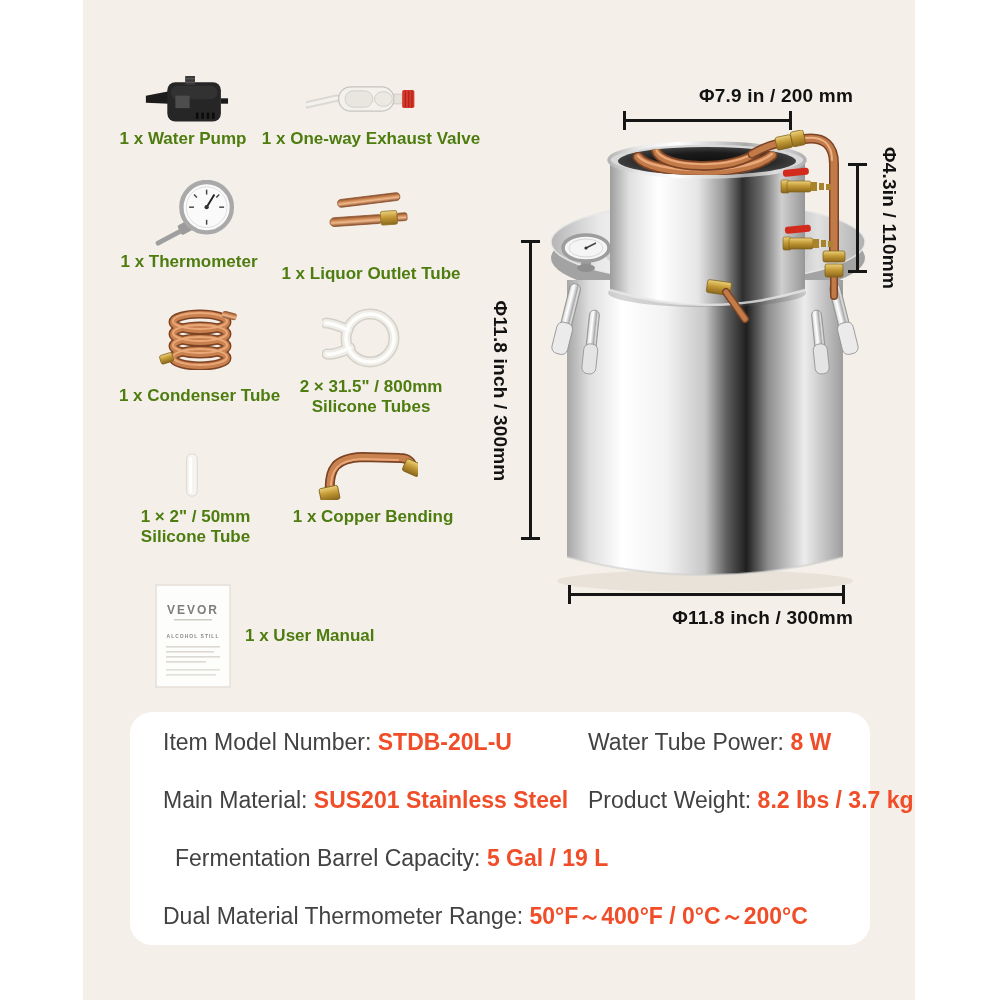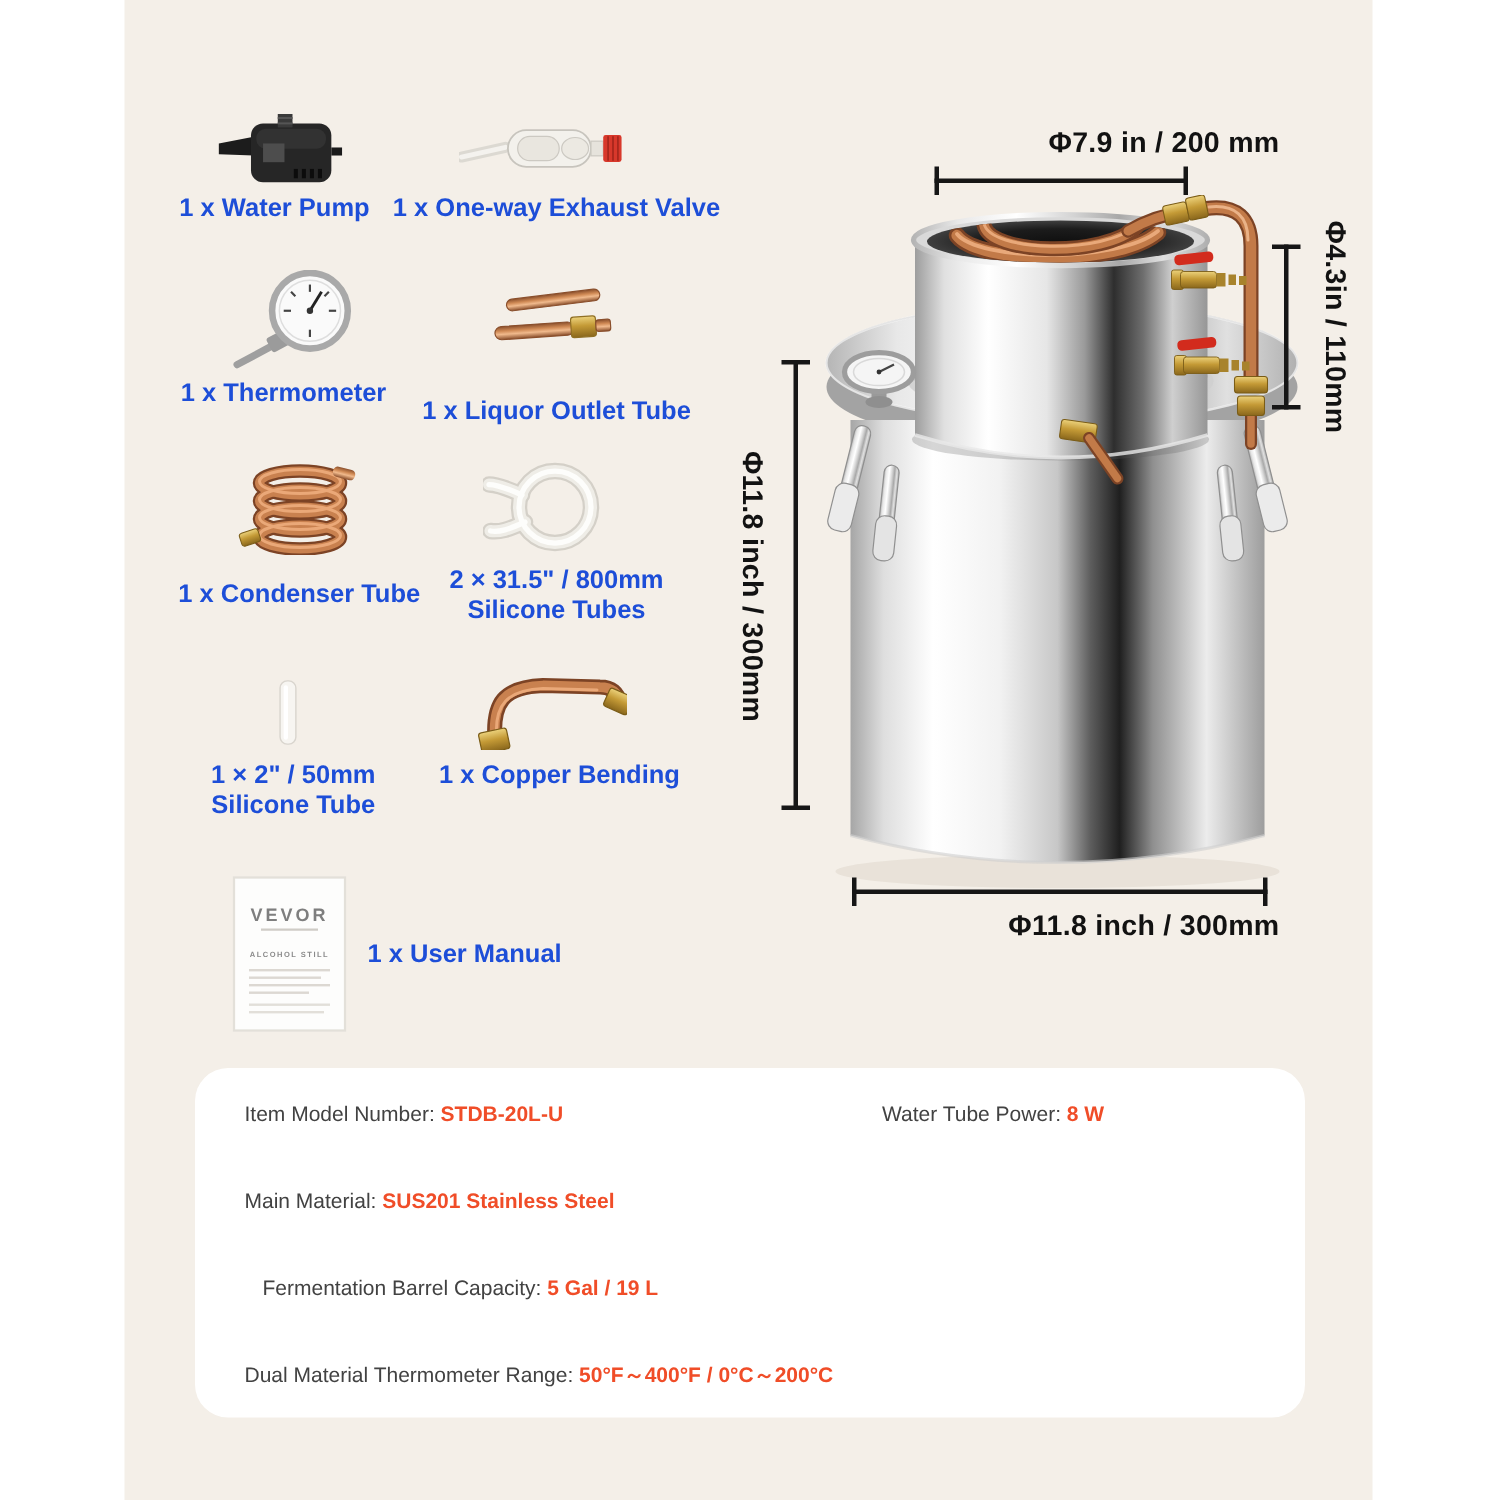--- a/index.html
+++ b/index.html
@@ -1,32 +1,32 @@
 <!DOCTYPE html>
 <html><head>
 <meta charset="utf-8">
 <style>
   html,body{margin:0;padding:0;}
   body{font-family:"Liberation Sans","DejaVu Sans",sans-serif;background:#ffffff;}
   #page{position:relative;width:1000px;height:1000px;background:#ffffff;overflow:hidden;}
   #canvas{position:absolute;left:83px;top:0;width:832px;height:1000px;background:#f4efe8;}
   .abs{position:absolute;}
-  .comp-label{position:absolute;font-size:17px;font-weight:600;color:#1d4ed8;text-align:center;line-height:20px;}
+  .comp-label{position:absolute;font-size:17px;font-weight:600;color:#4d7c0f;text-align:center;line-height:20px;}
   .dim-label{position:absolute;font-size:19px;font-weight:700;color:#121212;white-space:nowrap;letter-spacing:.2px;}
   .dim-label.center{text-align:right;}
   .rot90{transform:translate(-50%,-50%) rotate(90deg);}
   .dim-h{position:absolute;height:3px;background:#161616;}
   .dim-v{position:absolute;width:3px;background:#161616;}
   .cap{position:absolute;background:#161616;}
   .dim-h .cap{width:3px;height:19px;top:-8px;}
   .dim-h .cap.c1{left:0;} .dim-h .cap.c2{right:0;}
   .dim-v .cap{width:19px;height:3px;left:-8px;}
   .dim-v .cap.c1{top:0;} .dim-v .cap.c2{bottom:0;}
   #spec-card{position:absolute;left:130px;top:712px;width:740px;height:233px;background:#ffffff;border-radius:22px;}
-  .spec{position:absolute;font-size:14px;color:#424242;white-space:nowrap;line-height:22px;}
+  .spec{position:absolute;font-size:23px;color:#424242;white-space:nowrap;line-height:22px;}
   .spec .val{color:#f04d28;font-weight:700;}
   svg{display:block;}
 </style>
 </head>
 <body>
 
 <div id="page">
   <div id="canvas"></div>
 
   <svg width="0" height="0" style="position:absolute" aria-hidden="true">
@@ -347,19 +347,22 @@
   <div id="spec-card"></div>
   <div class="spec" style="left:163px;top:731px">
     <span>Item Model Number: </span><span class="val">STDB-20L-U</span>
   </div>
   <div class="spec" style="left:588px;top:731px">
     <span>Water Tube Power: </span><span class="val">8 W</span>
   </div>
   <div class="spec" style="left:163px;top:789px">
     <span>Main Material: </span><span class="val">SUS201 Stainless Steel</span>
   </div>
+  <div class="spec" style="left:588px;top:789px">
+    <span>Product Weight: </span><span class="val">8.2 lbs / 3.7 kg</span>
+  </div>
   <div class="spec" style="left:175px;top:847px">
     <span>Fermentation Barrel Capacity: </span><span class="val">5 Gal / 19 L</span>
   </div>
   <div class="spec" style="left:163px;top:905px">
     <span>Dual Material Thermometer Range: </span><span class="val">50°F～400°F / 0°C～200°C</span>
   </div>
 </div>
 
 </body></html>

